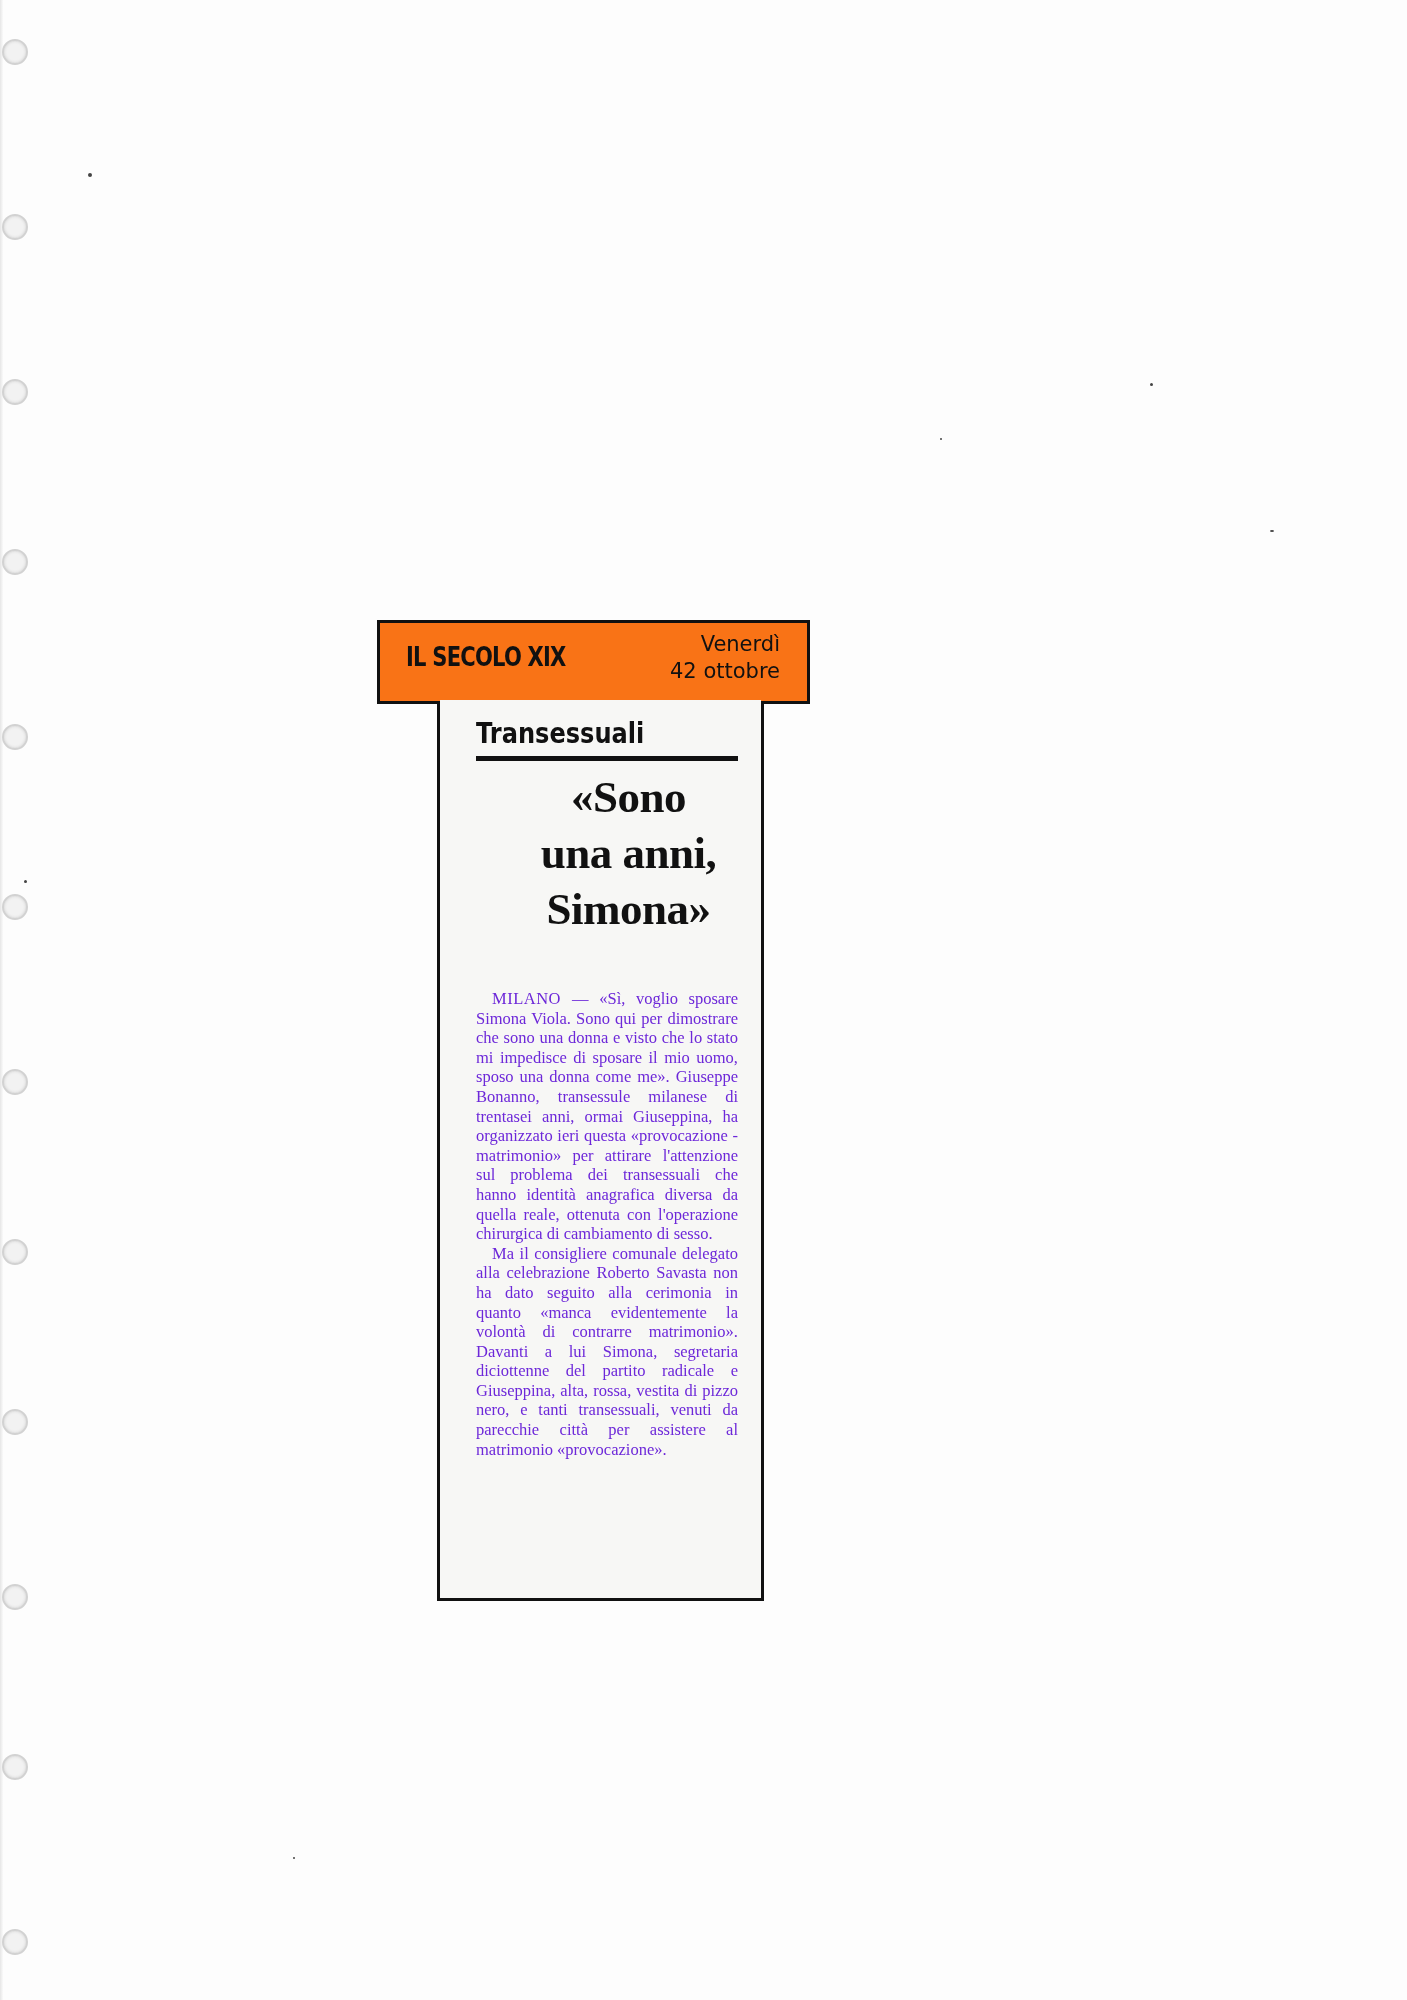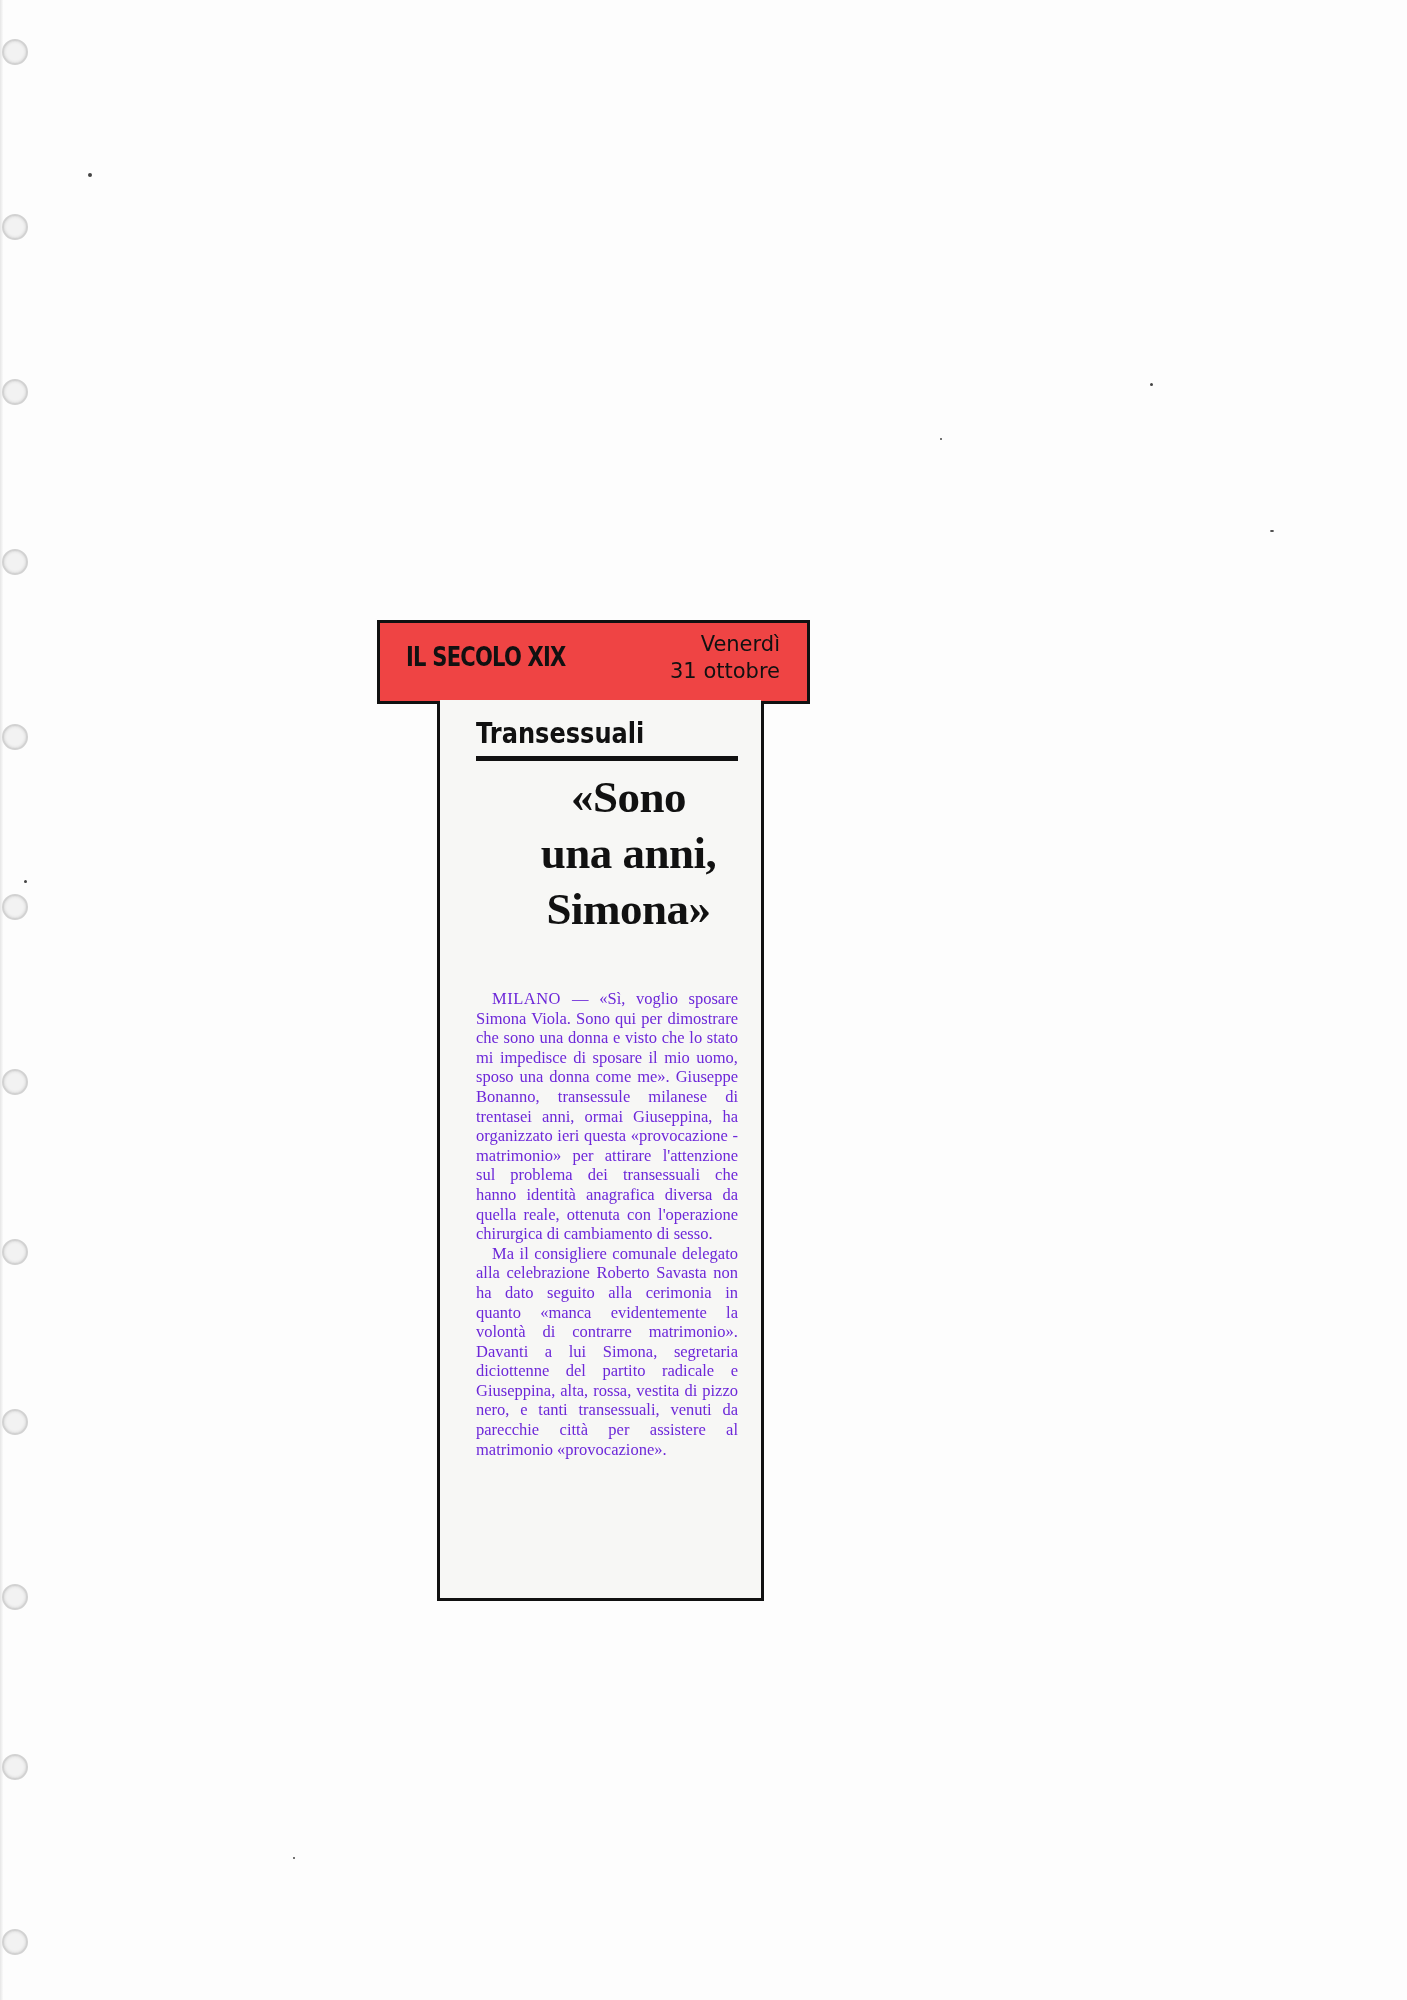--- a/index.html
+++ b/index.html
@@ -18,21 +18,21 @@
     .binder-edge {
       position: absolute; left: 0; top: 0; width: 3px; height: 2000px;
       background: linear-gradient(to right, #e6e6e6, #fafafa);
     }
     .speck { position: absolute; background: #444; border-radius: 50%; }
 
     
     .clip-header {
       position: absolute; left: 377px; top: 620px; width: 433px; height: 84px;
       border: 3px solid #111; border-bottom: 3px solid #111;
-      background: #ef4444;
+      background: #f97316;
       box-sizing: border-box;
     }
     .masthead {
       position: absolute; left: 26px; top: 18px;
       font-family: "DejaVu Sans", sans-serif; font-weight: bold;
       font-size: 27px; letter-spacing: -1px; transform: scaleX(0.78); transform-origin: left;
       color: #111;
     }
     .date-block {
       position: absolute; left: 290px; top: 8px;
@@ -95,21 +95,21 @@
 <div class="speck" style="left:1150px;top:383px;width:3px;height:3px"></div>
 <div class="speck" style="left:940px;top:438px;width:2px;height:2px"></div>
 <div class="speck" style="left:24px;top:880px;width:3px;height:3px"></div>
 <div class="speck" style="left:293px;top:1857px;width:2px;height:2px"></div>
 <div class="speck" style="left:1270px;top:530px;width:4px;height:2px"></div>
 
 <div class="clip-header">
   <div class="masthead">IL SECOLO XIX</div>
   <div class="date-block">
     <div>Venerdì</div>
-    <div>31 ottobre</div>
+    <div>42 ottobre</div>
   </div>
 </div>
 
 <div class="clip-body">
   <div class="kicker">Transessuali</div>
   <div class="kicker-rule"></div>
   <div class="headline">
     <div>«Sono</div>
     <div>una anni,</div>
     <div>Simona»</div>

